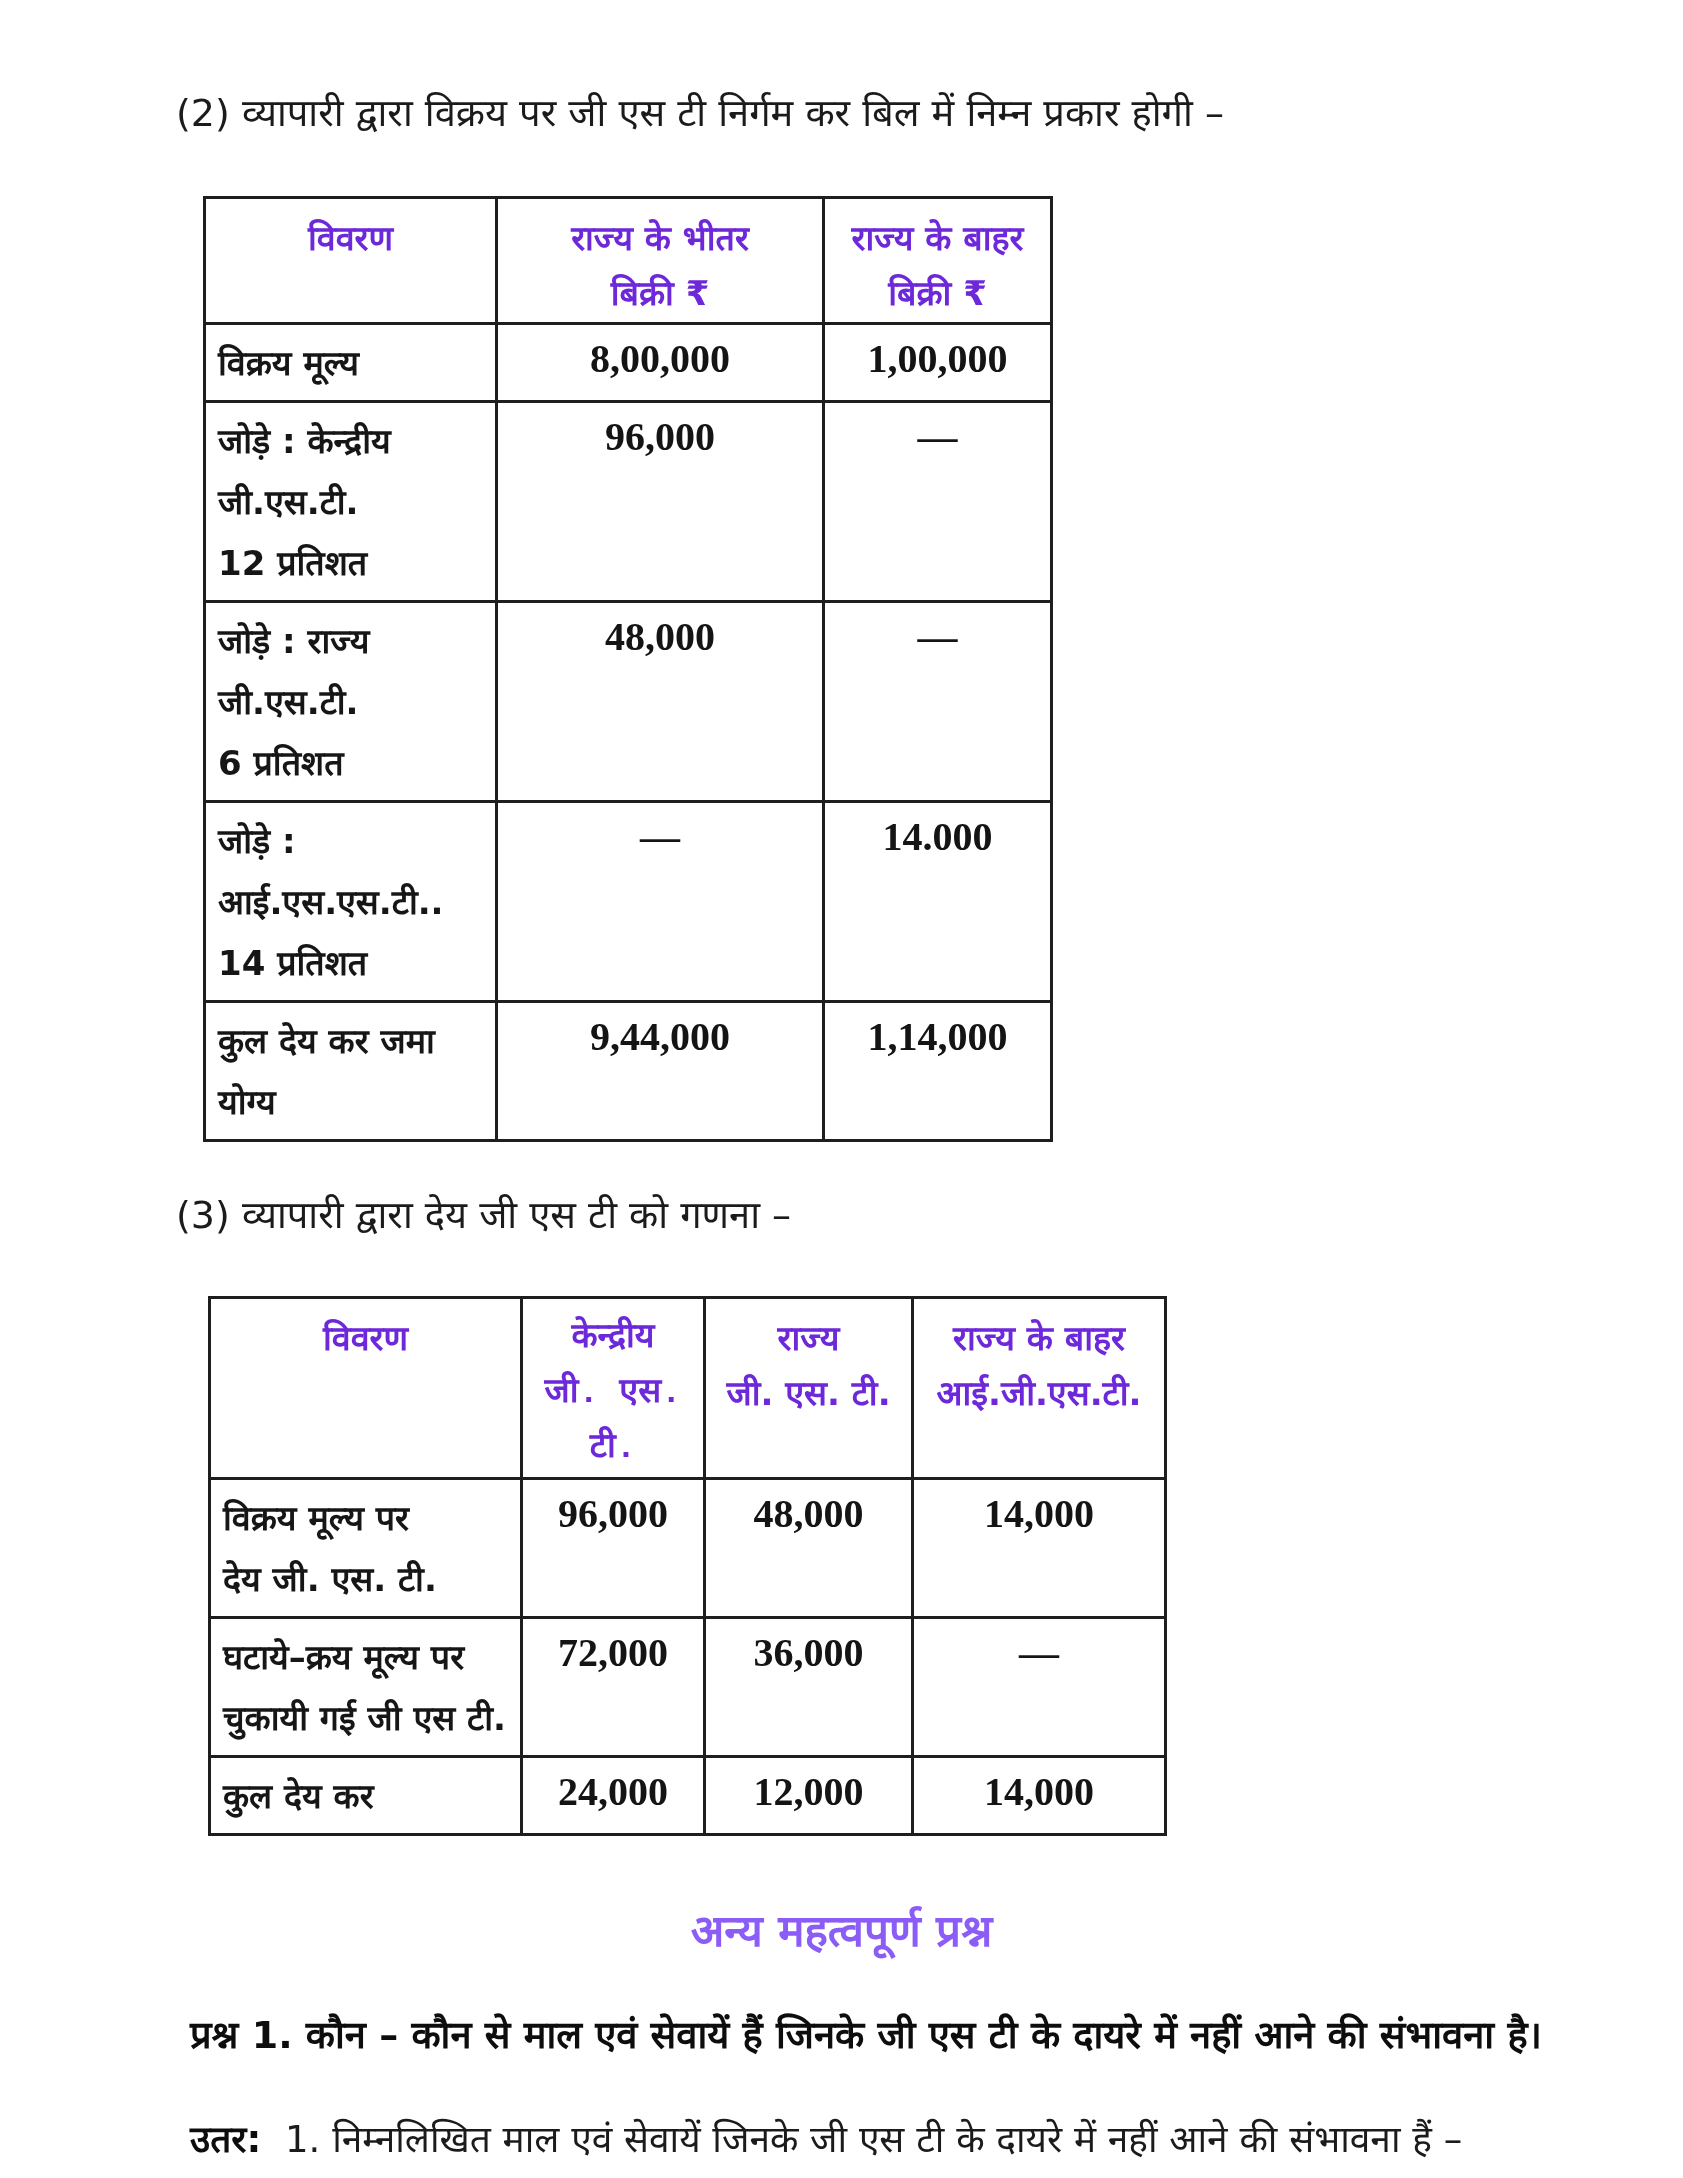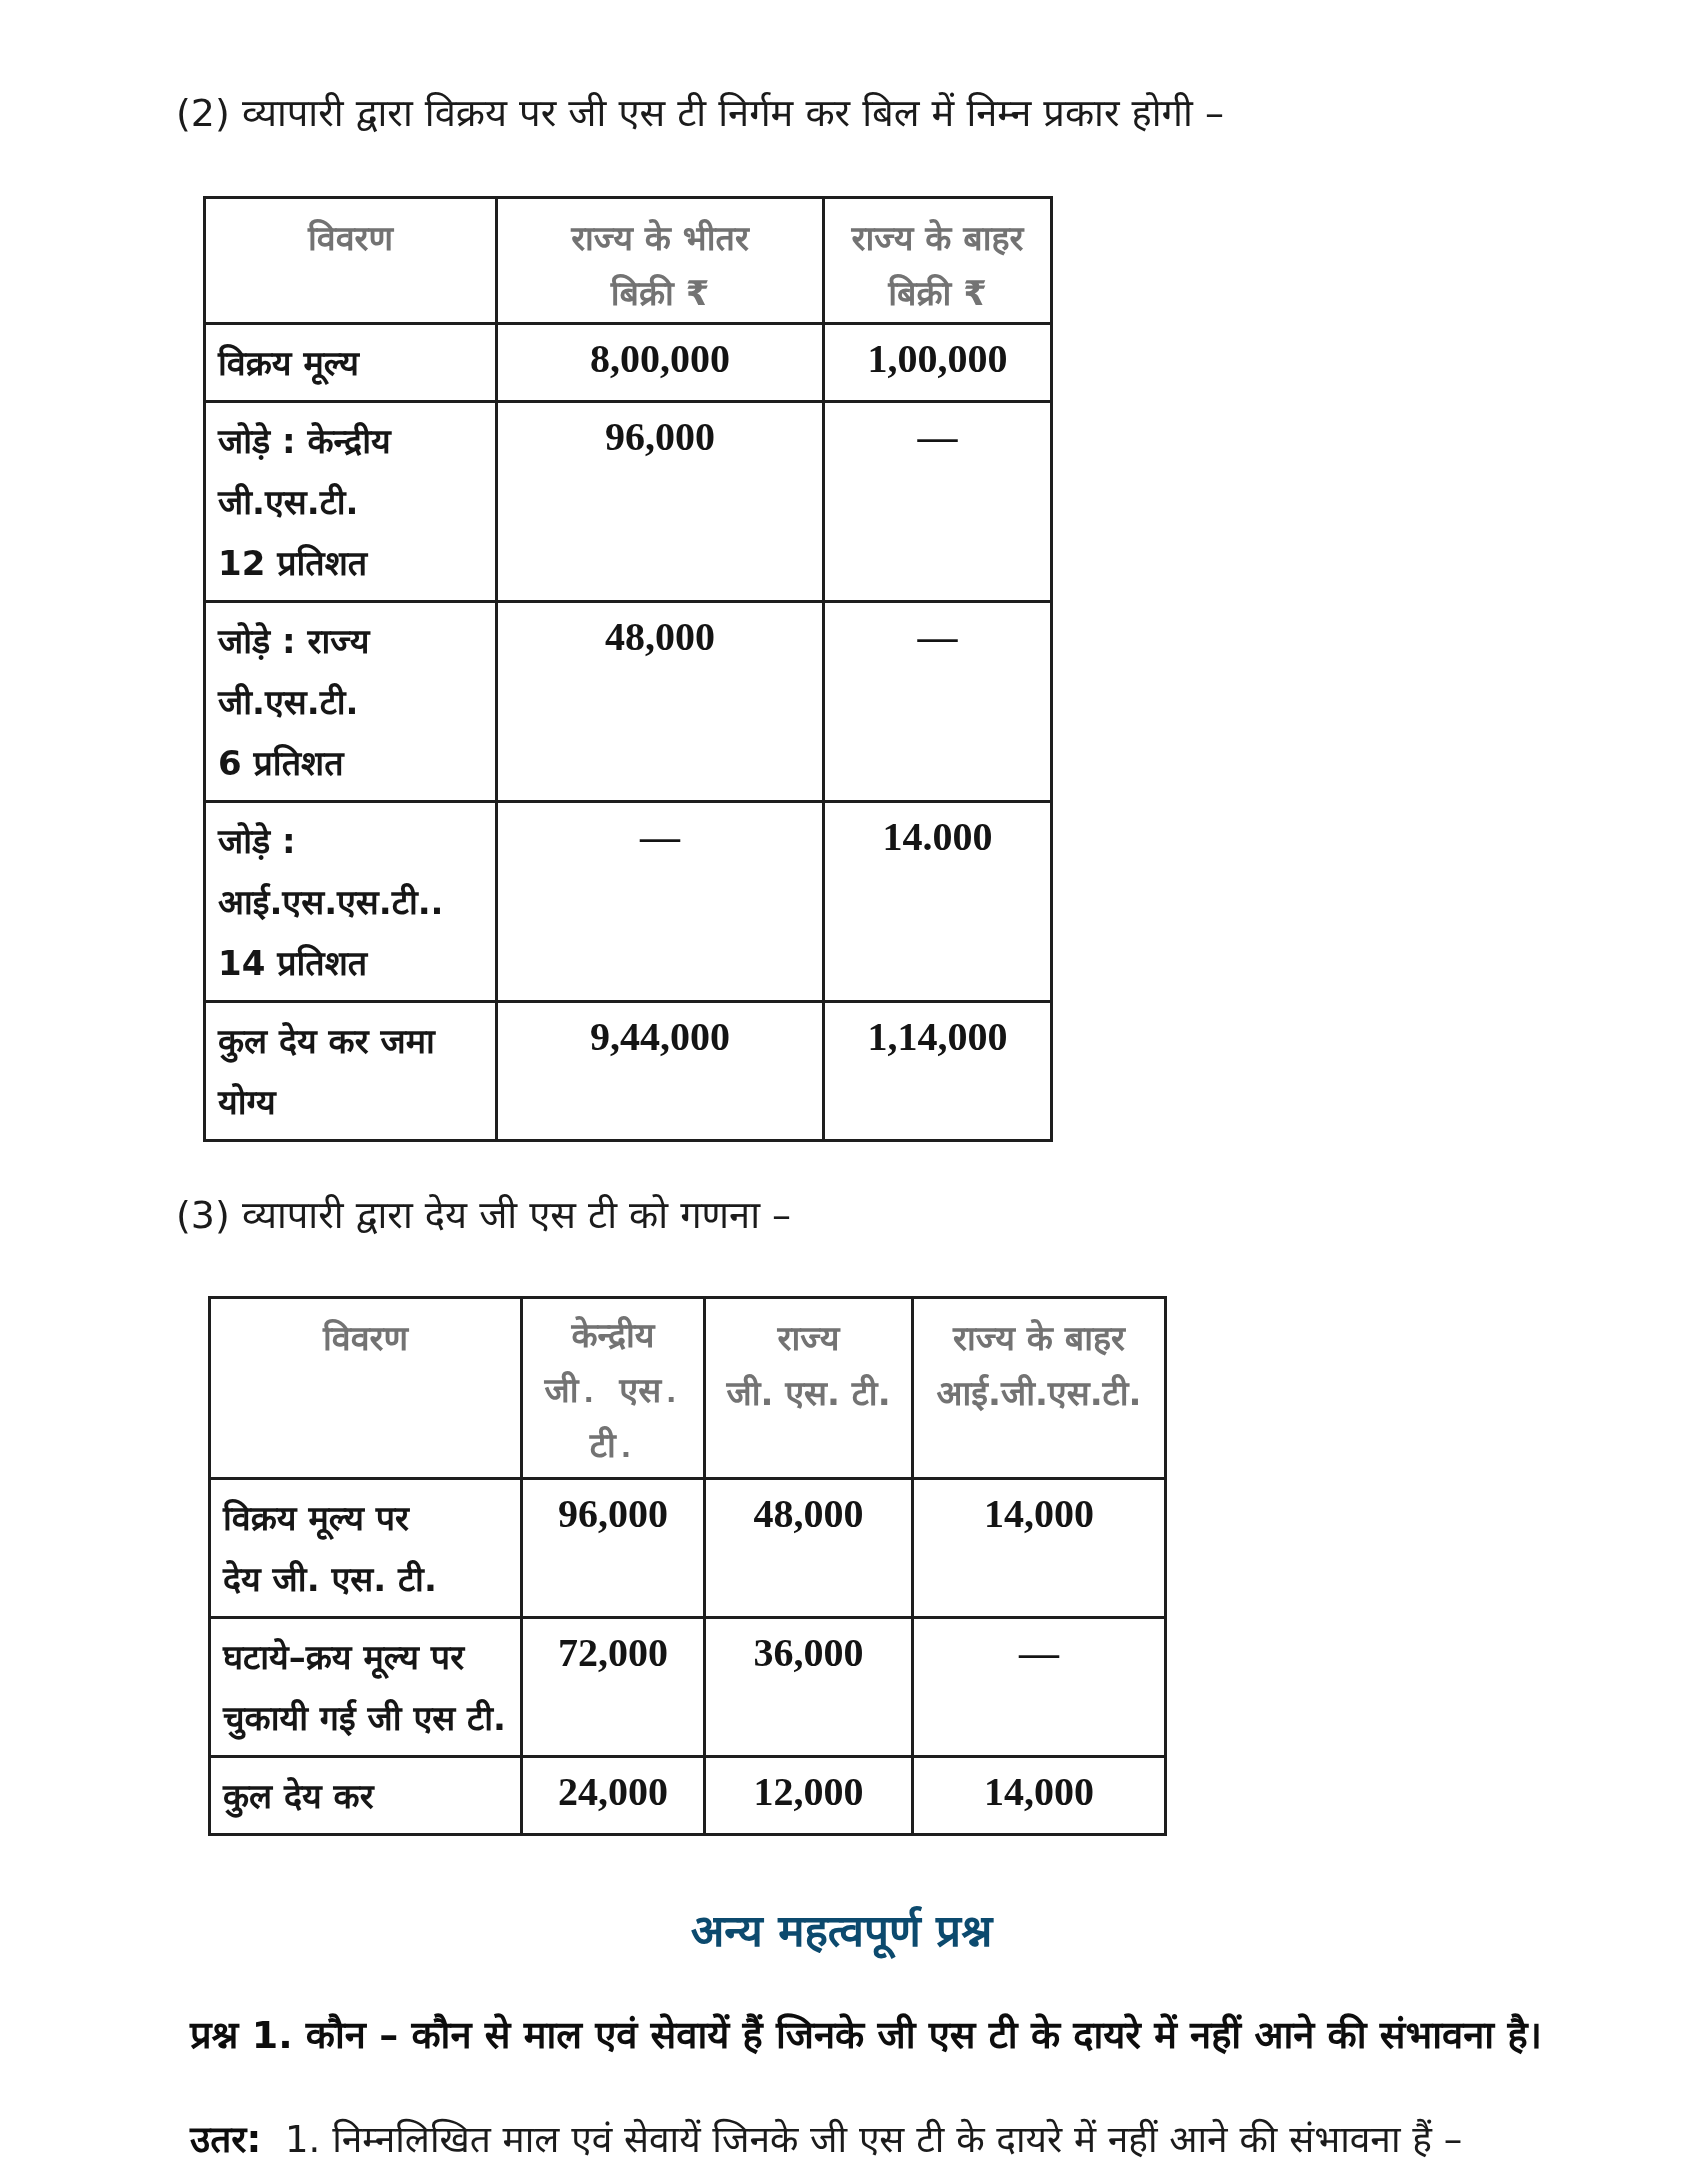--- a/index.html
+++ b/index.html
@@ -41,21 +41,21 @@
   .t2 .c2 { width: 178px; font-family: Liberation Mono, monospace; }
   .t2 .c3 { width: 203px; }
   .t2 .c4 { width: 248px; }
 
   .hdr {
     font-size: 34px;
     font-weight: 700;
     text-align: center;
     padding-top: 12px;
     line-height: 55px;
-    color: #737373;
+    color: #6d28d9;
   }
   .lbl {
     font-size: 34px;
     font-weight: 700;
     padding: 8px 8px 6px 12px;
     line-height: 61px;
     color: #161616;
   }
   .num {
     font-family: "Liberation Serif", serif;
@@ -74,21 +74,21 @@
   .t1 .r5 { height: 59px; }
   .t2 .r1 { height: 131px; }
   .t2 .r2 { height: 102px; }
   .t2 .r3 { height: 63px; }
 
   .section-heading {
     margin-top: 63px;
     text-align: center;
     font-size: 44px;
     font-weight: 700;
-    color: #0c4a6e;
+    color: #8b5cf6;
   }
   .question {
     margin: 51px 0 0 190px;
     font-size: 38px;
     font-weight: 700;
     color: #0d0d0d;
     line-height: 51px;
   }
   .answer {
     margin: 53px 0 0 190px;

